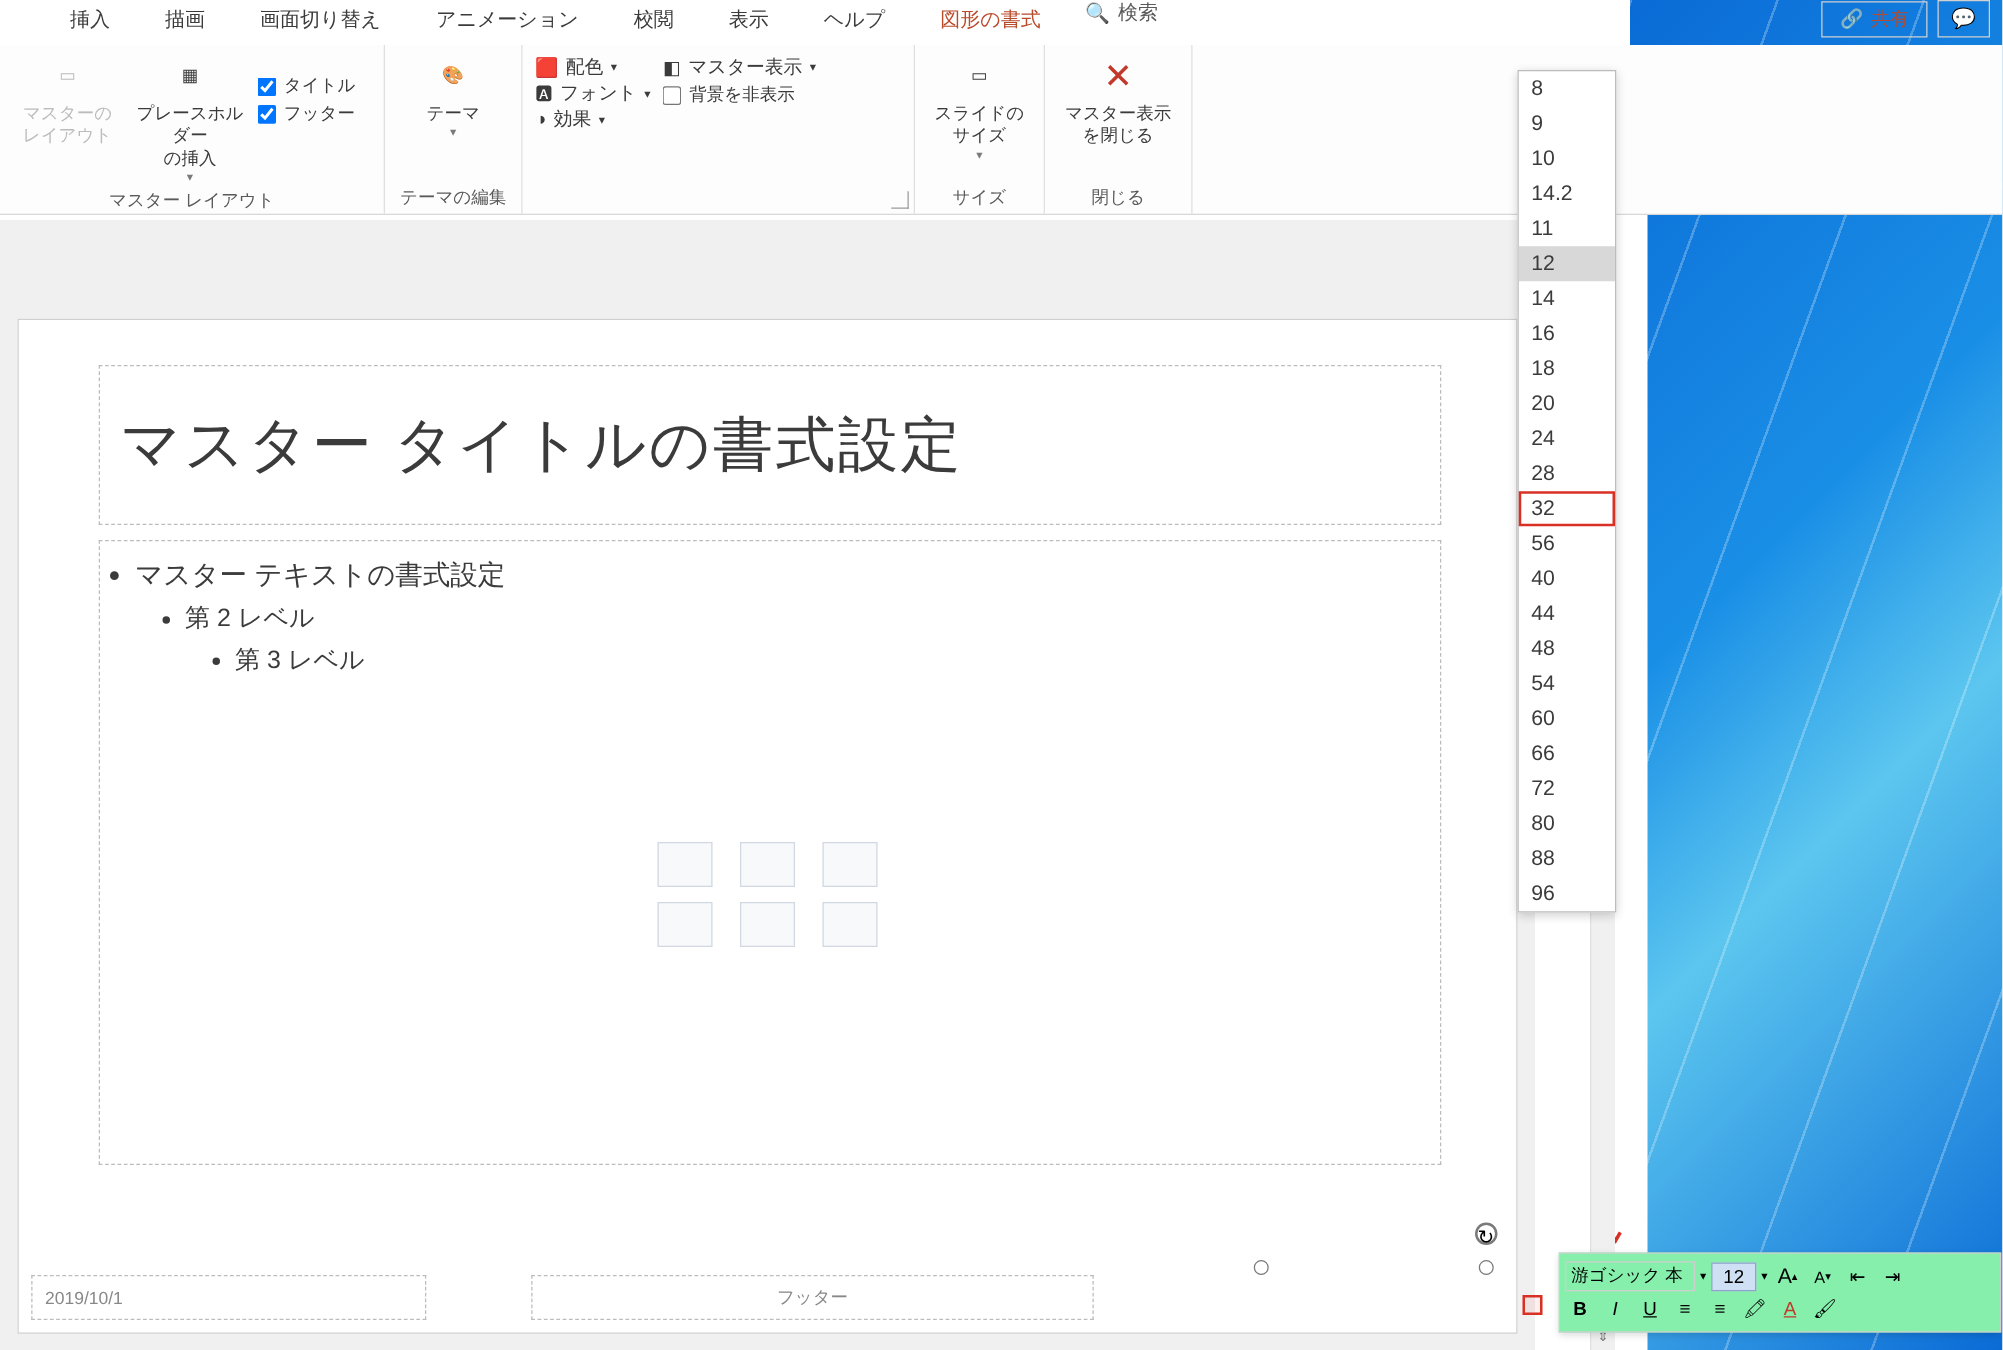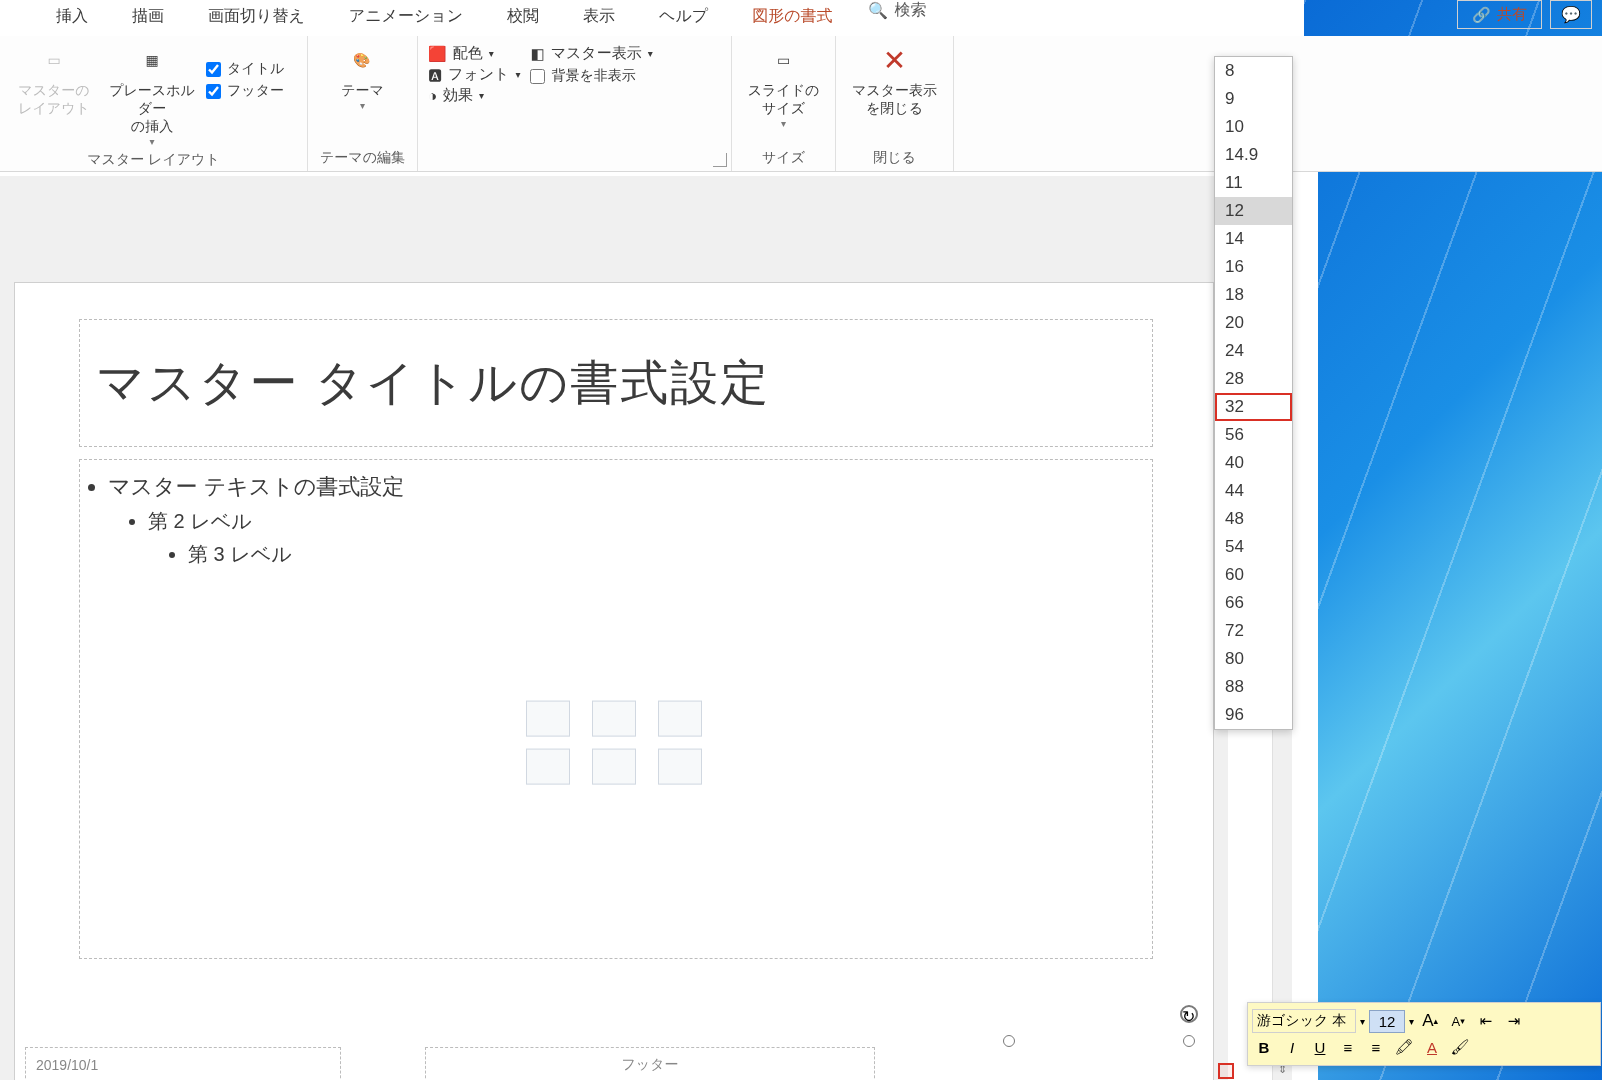--- a/index.html
+++ b/index.html
@@ -21,21 +21,21 @@
 .group-label { text-align: center; font-size: 14px; color: #5a5a5a; padding: 4px 0 4px; }
 .bigbtn { display: flex; flex-direction: column; align-items: center; width: 88px; color: #3b3b3b; font-size: 14px; text-align: center; }
 .bigbtn.disabled { color: #bcbcbc; }
 .bigbtn .icon { width: 44px; height: 36px; margin-bottom: 4px; display: flex; align-items: center; justify-content: center; }
 .chk { display: flex; align-items: center; gap: 6px; font-size: 14px; color: #3b3b3b; margin: 4px 0; }
 .chk input { width: 15px; height: 15px; }
 .smallrow { display: flex; align-items: center; gap: 6px; font-size: 15px; color: #3b3b3b; margin: 2px 0; }
 .dlauncher { position: absolute; right: 4px; bottom: 4px; width: 14px; height: 14px; border: 1px solid #9a9a9a; border-top: none; border-left: none; }
 
 
-.canvas-wrap { position: absolute; top: 176px; left: 0; right: 374px; bottom: 0; background: #f0f0f0; display: flex; justify-content: center; padding-top: 106px; }
+.canvas-wrap { position: absolute; top: 176px; left: 0; right: 374px; bottom: 0; background: #f0f0f0; display: flex; justify-content: center; padding-top: 79px; }
 .slide { width: 1200px; height: 812px; background: #fff; border: 1px solid #cfcfcf; position: relative; }
 .ph { position: absolute; border: 1px dashed #bcbcbc; padding: 8px 16px; color: #3b3b3b; }
 .ph-title { left: 64px; top: 36px; width: 1074px; height: 128px; font-size: 48px; display: flex; align-items: center; letter-spacing: 2px; font-weight: 300; }
 .ph-body { left: 64px; top: 176px; width: 1074px; height: 500px; font-size: 22px; }
 .ph-body ul { list-style: disc; margin-left: 12px; }
 .ph-body ul ul { font-size: 20px; margin-left: 40px; margin-top: 6px; }
 .ph-body li { margin: 4px 0; }
 .content-icons { position: absolute; left: 50%; top: 50%; transform: translate(-50%, -10%); display: grid; grid-template-columns: repeat(3, 48px); gap: 12px 18px; opacity: 0.45; }
 .content-icons div { width: 44px; height: 36px; border: 1px solid #9aaabd; background: #eef2f6; }
 .ph-date { left: 10px; bottom: 10px; width: 316px; height: 36px; font-size: 14px; color: #888; display: flex; align-items: center; padding-left: 10px; }
@@ -43,21 +43,21 @@
 
 
 .sel { position: absolute; right: -156px; bottom: -6px; width: 360px; height: 58px; }
 .handle { position: absolute; width: 12px; height: 12px; border: 1px solid #7a7a7a; background: #fff; border-radius: 50%; }
 .rot { position: absolute; left: 50%; top: -36px; transform: translateX(-50%); width: 18px; height: 18px; border: 2px solid #7a7a7a; border-radius: 50%; }
 
 .redbox-num { position: absolute; width: 16px; height: 16px; border: 2px solid #d93025; background: rgba(217,48,37,0.08); }
 .arrow { position: absolute; color: #d93025; font-size: 34px; transform: rotate(30deg); }
 
 
-.minitb { position: absolute; right: 1px; bottom: 14px; width: 354px; background: #fef9c3; border: 1px solid #cfcfcf; box-shadow: 0 2px 6px rgba(0,0,0,.15); padding: 4px; font-size: 15px; }
+.minitb { position: absolute; right: 1px; bottom: 14px; width: 354px; background: #86efac; border: 1px solid #cfcfcf; box-shadow: 0 2px 6px rgba(0,0,0,.15); padding: 4px; font-size: 15px; }
 .minitb .row { display: flex; align-items: center; gap: 4px; margin: 2px 0; }
 .minitb input.fs { width: 36px; border: 1px solid #8aa3c6; background: #cfe0f5; text-align: center; font-size: 15px; padding:2px; }
 .minitb .fontname { border: 1px solid #cfcfcf; padding: 2px 4px; width: 104px; white-space: nowrap; overflow: hidden; font-size: 14px; }
 .tbtn { width: 24px; height: 24px; display: flex; align-items: center; justify-content: center; border: 1px solid transparent; font-size: 15px; }
 
 
 .fsdrop { position: absolute; right: 309px; top: 56px; width: 79px; background: #fff; border: 1px solid #bcbcbc; box-shadow: 0 2px 8px rgba(0,0,0,.2); font-size: 17px; color: #3b3b3b; max-height: 900px; z-index: 50; }
 .fsdrop .opt { padding: 4px 10px; }
 .fsdrop .opt.hl { background: #d8d8d8; }
 .fsdrop .opt.redframe { outline: 2px solid #d93025; outline-offset: -2px; }
@@ -241,21 +241,21 @@
 <div class="vscroll">
   <div class="arrup">▲</div>
   <div class="arrdn">▼</div>
   <div class="arr2">⇕</div>
 </div>
 
 <div class="fsdrop" id="fsdrop">
     <div class="opt">8</div>
     <div class="opt">9</div>
     <div class="opt">10</div>
-    <div class="opt">14.9</div>
+    <div class="opt">14.2</div>
     <div class="opt">11</div>
     <div class="opt hl">12</div>
     <div class="opt">14</div>
     <div class="opt">16</div>
     <div class="opt">18</div>
     <div class="opt">20</div>
     <div class="opt">24</div>
     <div class="opt">28</div>
     <div class="opt redframe">32</div>
     <div class="opt">56</div>

